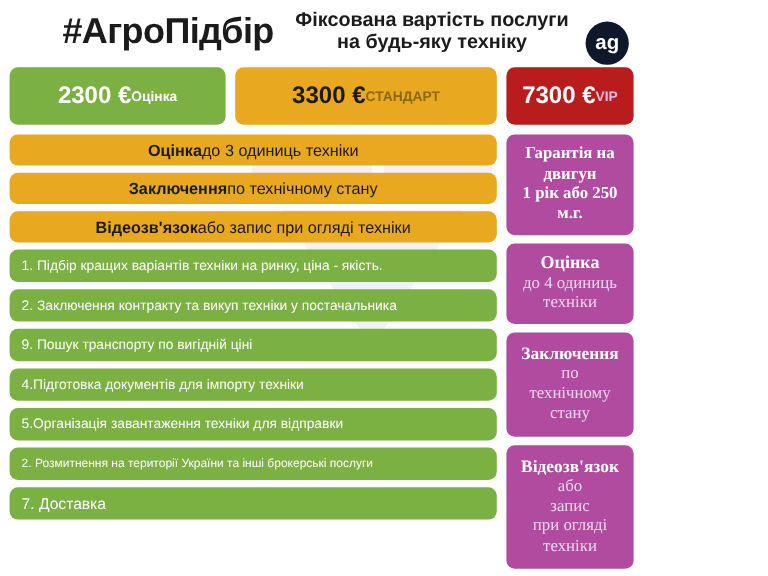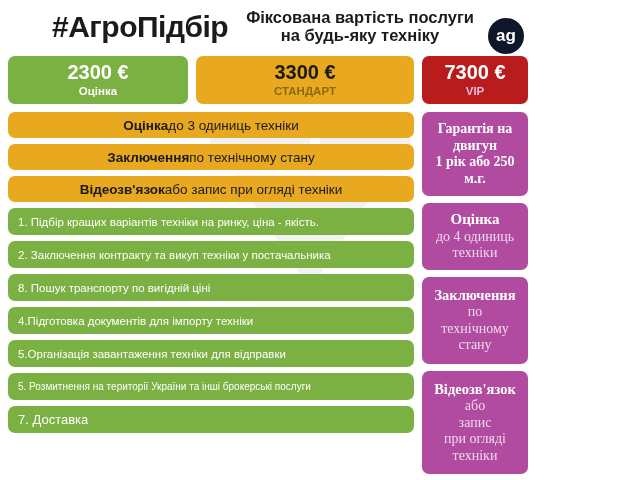--- a/index.html
+++ b/index.html
@@ -81,21 +81,20 @@
     z-index: 2;
     display: flex;
     gap: 8px;
     padding: 0 8px;
     margin-top: 4px;
     height: 48px;
   }
   .price-card {
     border-radius: 7px;
     display: flex;
-    flex-direction: column;
     align-items: center;
     justify-content: center;
     color: #ffffff;
     line-height: 1.05;
   }
   .price-card .amount {
     font-size: 20px;
     font-weight: bold;
   }
   .price-card .tier {
@@ -240,24 +239,24 @@
         <b>Заключення</b>
           <span class="light"> по технічному стану</span>
       </div>
       <div class="feature-bar">
         <b>Відеозв'язок</b>
           <span class="light"> або запис при огляді техніки</span>
       </div>
 
       <div class="step-bar">1. Підбір кращих варіантів техніки на ринку, ціна - якість.</div>
       <div class="step-bar">2. Заключення контракту та викуп техніки у постачальника</div>
-      <div class="step-bar">8. Пошук транспорту по вигідній ціні</div>
+      <div class="step-bar">9. Пошук транспорту по вигідній ціні</div>
       <div class="step-bar">4.Підготовка документів для імпорту техніки</div>
       <div class="step-bar">5.Організація завантаження техніки для відправки</div>
-      <div class="step-bar small">5. Розмитнення на території України та інші брокерські послуги</div>
+      <div class="step-bar small">2. Розмитнення на території України та інші брокерські послуги</div>
       <div class="step-bar large">7. Доставка</div>
 
     </div>
 
     <div class="col-right">
 
       <div class="vip-card vip-guarantee">
         <div>Гарантія на двигун</div>
         <div>1 рік або 250 м.г.</div>
       </div>

